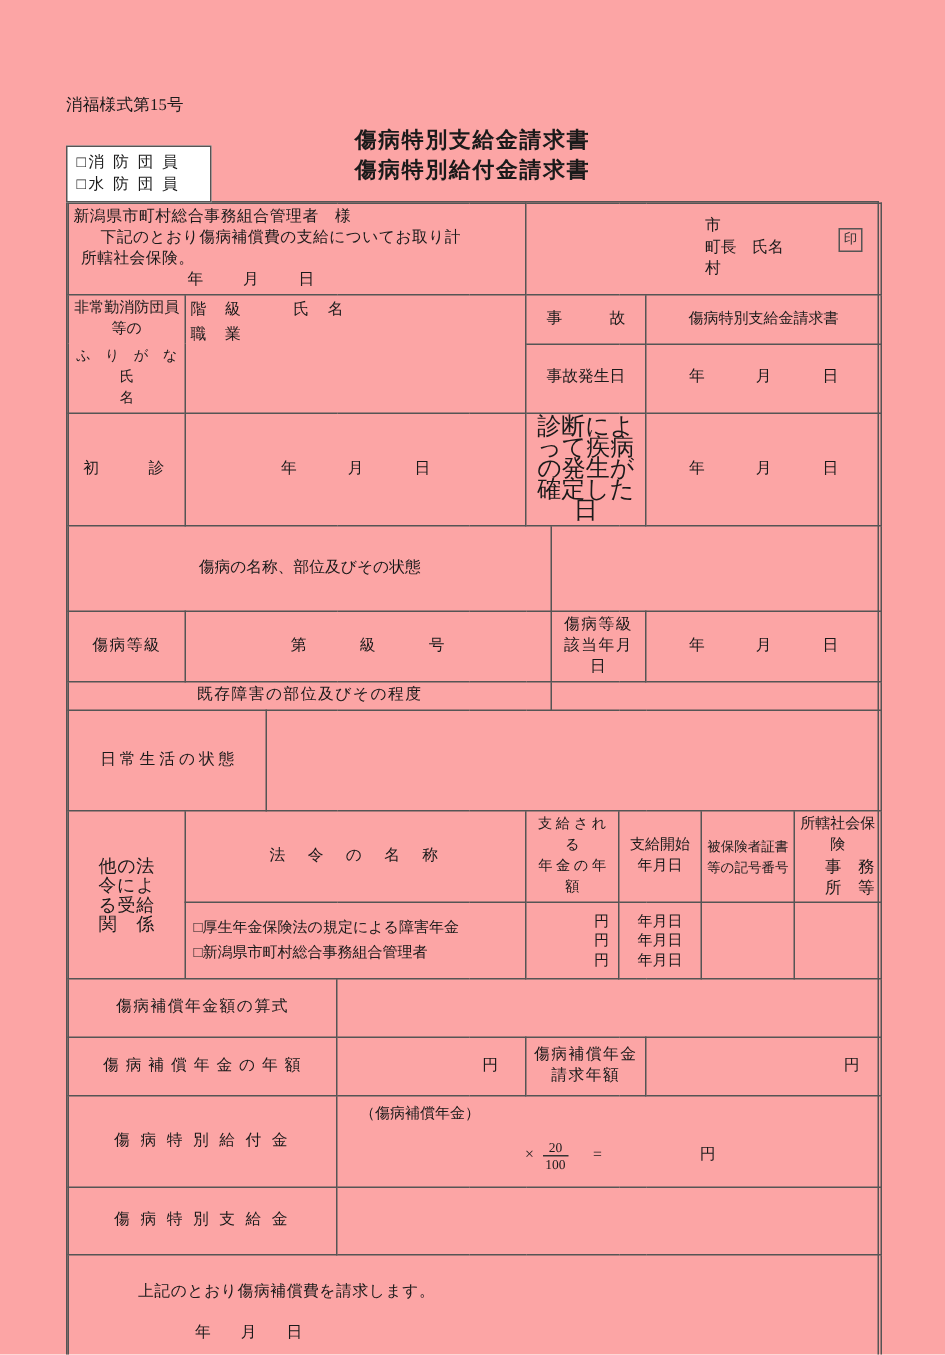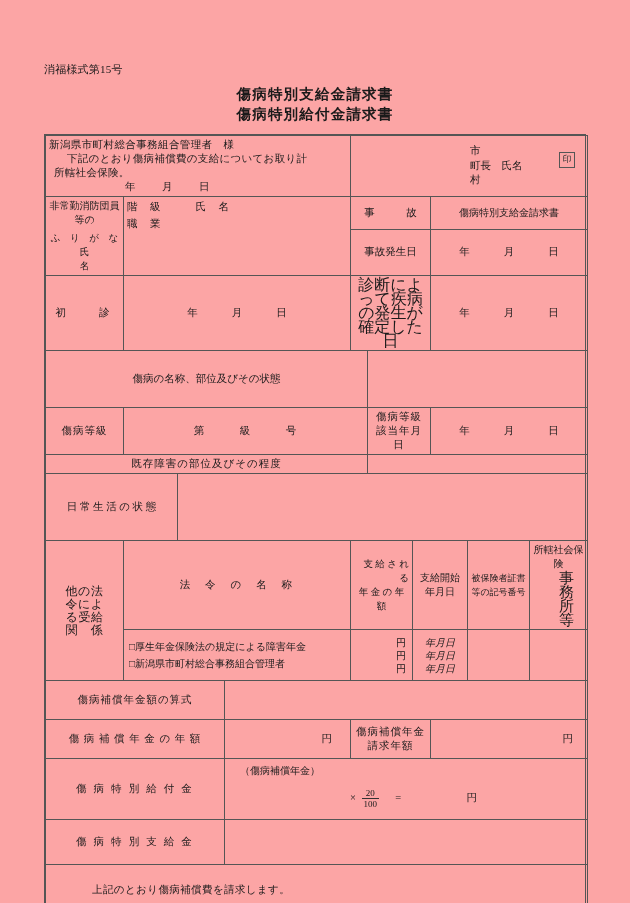--- a/index.html
+++ b/index.html
@@ -183,20 +183,24 @@
 
 <div class="page">
 
   <div class="form-no">消福様式第15号</div>
 
   <div class="title-block">
     <div class="title-line">傷病特別支給金請求書</div>
     <div class="title-line">傷病特別給付金請求書</div>
   </div>
 
+  <div class="member-box">
+    <div class="member-row">□消 防 団 員</div>
+    <div class="member-row">□水 防 団 員</div>
+  </div>
 
   <div class="grid">
     <table class="t">
       <colgroup>
         <col style="width:78px">
         <col style="width:54px">
         <col style="width:47px">
         <col style="width:51px">
         <col style="width:37px">
         <col style="width:38px">
@@ -302,45 +306,45 @@
         <td rowspan="2" class="ctr nb-right" style="width:78px;padding:0 2px;">
           <div style="font-size:12px;line-height:13px;letter-spacing:0.5px;">
             <div>他の法</div>
             <div>令によ</div>
             <div>る受給</div>
             <div>関　係</div>
           </div>
         </td>
         <td colspan="5" class="ctr sp2" style="height:30px;">法　令　の　名　称</td>
         <td colspan="2" class="ctr two-line-cell">
-          <div style="font-size:9.5px;text-align:right;">支 給 さ れ る</div>
+          <div style="font-size:9.5px;">支 給 さ れ る</div>
           <div style="font-size:9.5px;">年 金 の 年 額</div>
         </td>
         <td colspan="2" class="ctr" style="font-size:10px;">支給開始年月日</td>
         <td class="ctr two-line-cell">
           <div style="font-size:9px;">被保険者証書</div>
           <div style="font-size:9px;">等の記号番号</div>
         </td>
         <td class="ctr two-line-cell">
           <div style="font-size:10px;">所轄社会保険</div>
-          <div style="font-size:15px;margin-left:16px;">事　務　所　等</div>
+          <div style="font-size:11px;margin-left:16px;">事　務　所　等</div>
         </td>
       </tr>
 
       <tr>
         <td colspan="5" class="lft" style="height:46px;vertical-align:middle;padding-left:5px;">
           <div style="font-size:10px;line-height:17px;">□厚生年金保険法の規定による障害年金</div>
           <div style="font-size:10px;line-height:17px;">□新潟県市町村総合事務組合管理者</div>
         </td>
         <td colspan="2" class="rgt" style="vertical-align:middle;padding-right:6px;">
           <div style="font-size:10px;line-height:13px;">円</div>
           <div style="font-size:10px;line-height:13px;">円</div>
           <div style="font-size:10px;line-height:13px;">円</div>
         </td>
-        <td colspan="2" class="ctr" style="vertical-align:middle;font-style:italic;">
+        <td colspan="2" class="ctr" style="vertical-align:middle;">
           <div style="font-size:10px;line-height:13px;">
             <span>年</span><span class="g2"></span><span>月</span><span class="g2"></span><span>日</span>
           </div>
           <div style="font-size:10px;line-height:13px;">
             <span>年</span><span class="g2"></span><span>月</span><span class="g2"></span><span>日</span>
           </div>
           <div style="font-size:10px;line-height:13px;">
             <span>年</span><span class="g2"></span><span>月</span><span class="g2"></span><span>日</span>
           </div>
         </td>

